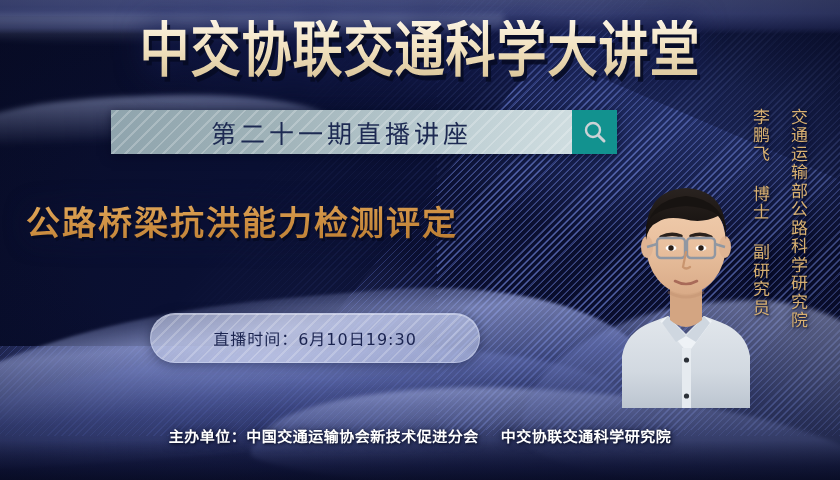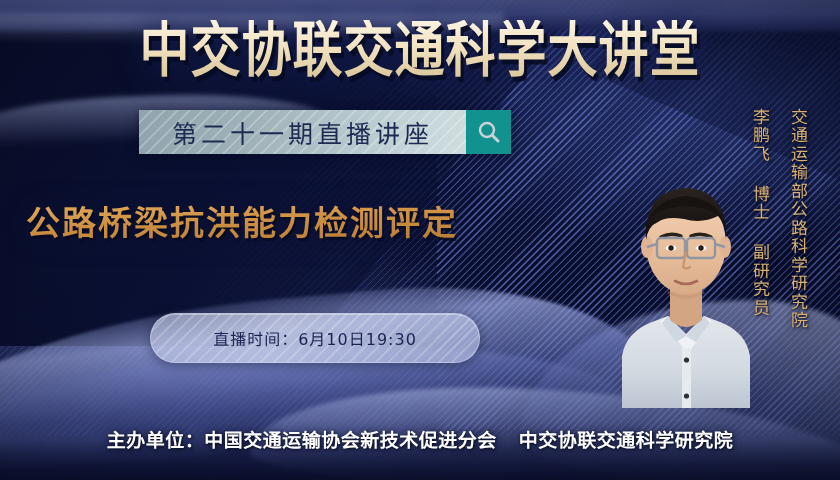--- a/index.html
+++ b/index.html
@@ -177,26 +177,25 @@
     -webkit-text-fill-color: transparent;
     filter: drop-shadow(3px 4px 0 rgba(6,10,34,.85)) drop-shadow(0 0 14px rgba(20,28,80,.9));
     transform: scaleY(1.22);
     transform-origin: top center;
   }
 
   
   .subtitle-bar {
     position: absolute;
     left: 111px; top: 110px;
-    width: 372px;
+    width: 506px;
     height: 44px;
     display: flex;
     align-items: stretch;
     box-shadow: 0 2px 10px rgba(4,8,30,.55);
-    margin-left: 28px;
   }
   .subtitle-bar-fill {
     position: relative;
     flex: 1 1 auto;
     background: linear-gradient(100deg, #8fa4ad 0%, #9fb2b8 35%, #bccdd2 72%, #cfdde0 100%);
     overflow: hidden;
     display: flex;
     align-items: center;
     justify-content: center;
   }
@@ -315,21 +314,21 @@
     letter-spacing: 1.5px;
   }
 
   
   .footer {
     position: absolute;
     left: 0; top: 425px;
     width: 840px;
     text-align: center;
     font-family: "DejaVu Sans", "Liberation Sans", sans-serif;
-    font-size: 19px;
+    font-size: 15px;
     font-weight: bold;
     letter-spacing: .5px;
     color: #ffffff;
     text-shadow: 1px 1px 3px rgba(4,8,28,.95), 0 0 10px rgba(8,12,40,.8);
     white-space: nowrap;
   }
   .footer-gap { display: inline-block; width: 22px; }
 </style>
 </head>
 <body>

